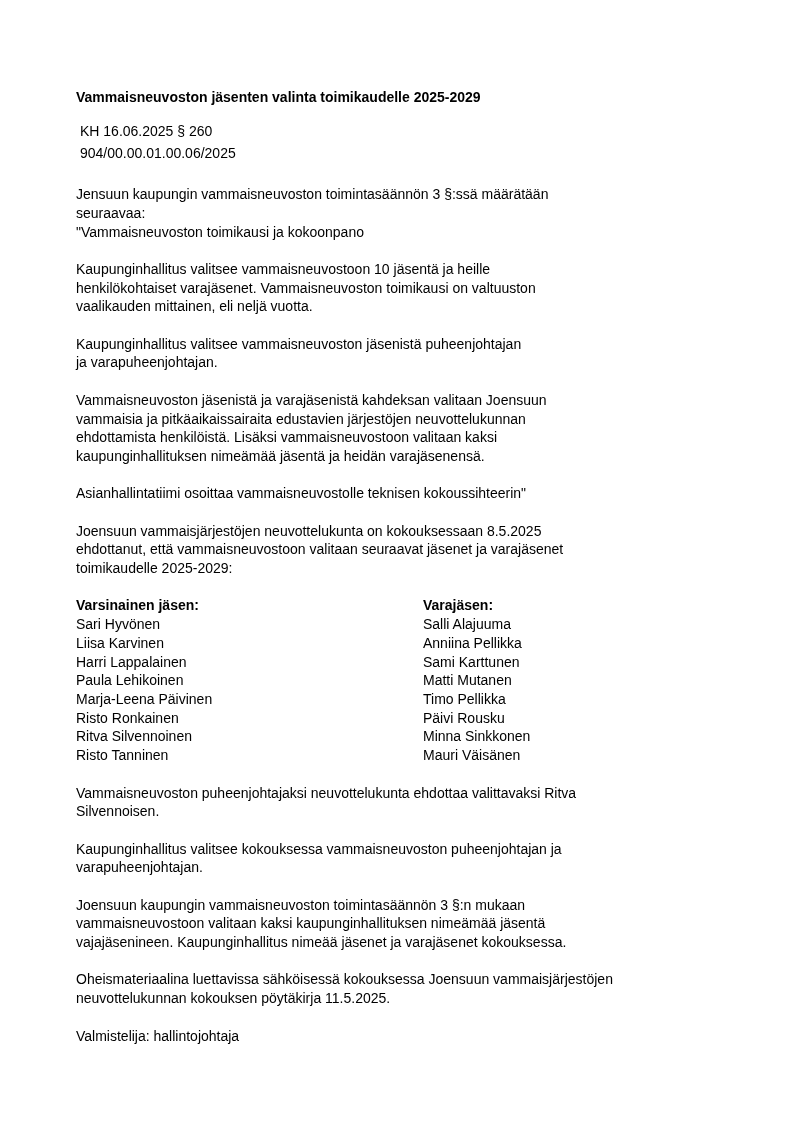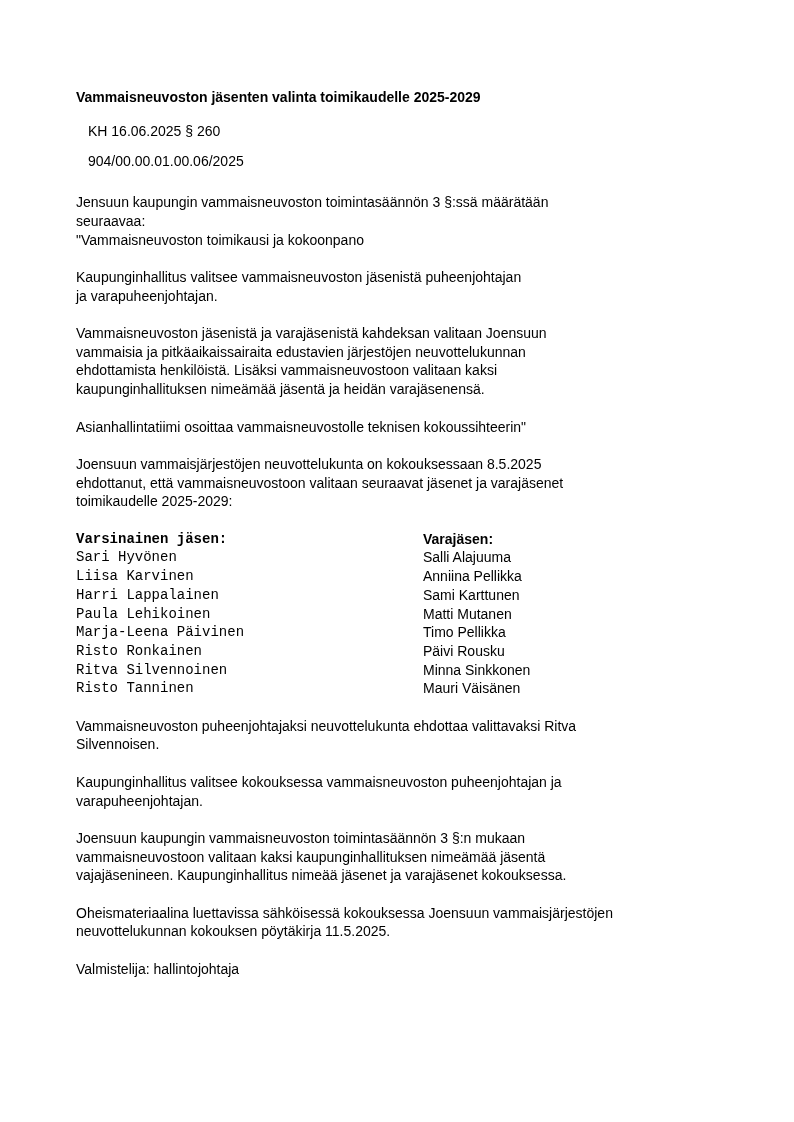--- a/index.html
+++ b/index.html
@@ -25,38 +25,37 @@
   }
   .doc-title {
     font-size: 14px;
     font-weight: bold;
     margin: 0 0 15px 0;
   }
   .refs {
     margin: 0 0 22px 0;
   }
   .refs div {
-    margin: 12px;
+    margin: 4px;
   }
   .indent {
   }
   .para {
     margin: 0 0 18.7px 0;
     white-space: pre-line;
   }
   .members {
     margin: 0 0 18.7px 0;
   }
   .mrow {
     display: flex;
   }
   .mrow .mcol:first-child {
     width: 347px;
     flex-shrink: 0;
-    font-family: Liberation Mono, monospace;
   }
   .mhead {
     font-weight: bold;
   }
 </style>
 </head>
 <body>
 
 <div class="page">
 
@@ -65,20 +64,23 @@
   <div class="refs">
     <div>KH 16.06.2025 § 260</div>
     <div>904/00.00.01.00.06/2025</div>
   </div>
 
   <div class="indent">
 
     <p class="para">Jensuun kaupungin vammaisneuvoston toimintasäännön 3 §:ssä määrätään
 seuraavaa:
 "Vammaisneuvoston toimikausi ja kokoonpano</p>
+    <p class="para">Kaupunginhallitus valitsee vammaisneuvostoon 10 jäsentä ja heille
+henkilökohtaiset varajäsenet. Vammaisneuvoston toimikausi on valtuuston
+vaalikauden mittainen, eli neljä vuotta.</p>
     <p class="para">Kaupunginhallitus valitsee vammaisneuvoston jäsenistä puheenjohtajan
 ja varapuheenjohtajan.</p>
     <p class="para">Vammaisneuvoston jäsenistä ja varajäsenistä kahdeksan valitaan Joensuun
 vammaisia ja pitkäaikaissairaita edustavien järjestöjen neuvottelukunnan
 ehdottamista henkilöistä. Lisäksi vammaisneuvostoon valitaan kaksi
 kaupunginhallituksen nimeämää jäsentä ja heidän varajäsenensä.</p>
     <p class="para">Asianhallintatiimi osoittaa vammaisneuvostolle teknisen kokoussihteerin"</p>
     <p class="para">Joensuun vammaisjärjestöjen neuvottelukunta on kokouksessaan 8.5.2025
 ehdottanut, että vammaisneuvostoon valitaan seuraavat jäsenet ja varajäsenet
 toimikaudelle 2025-2029:</p>

